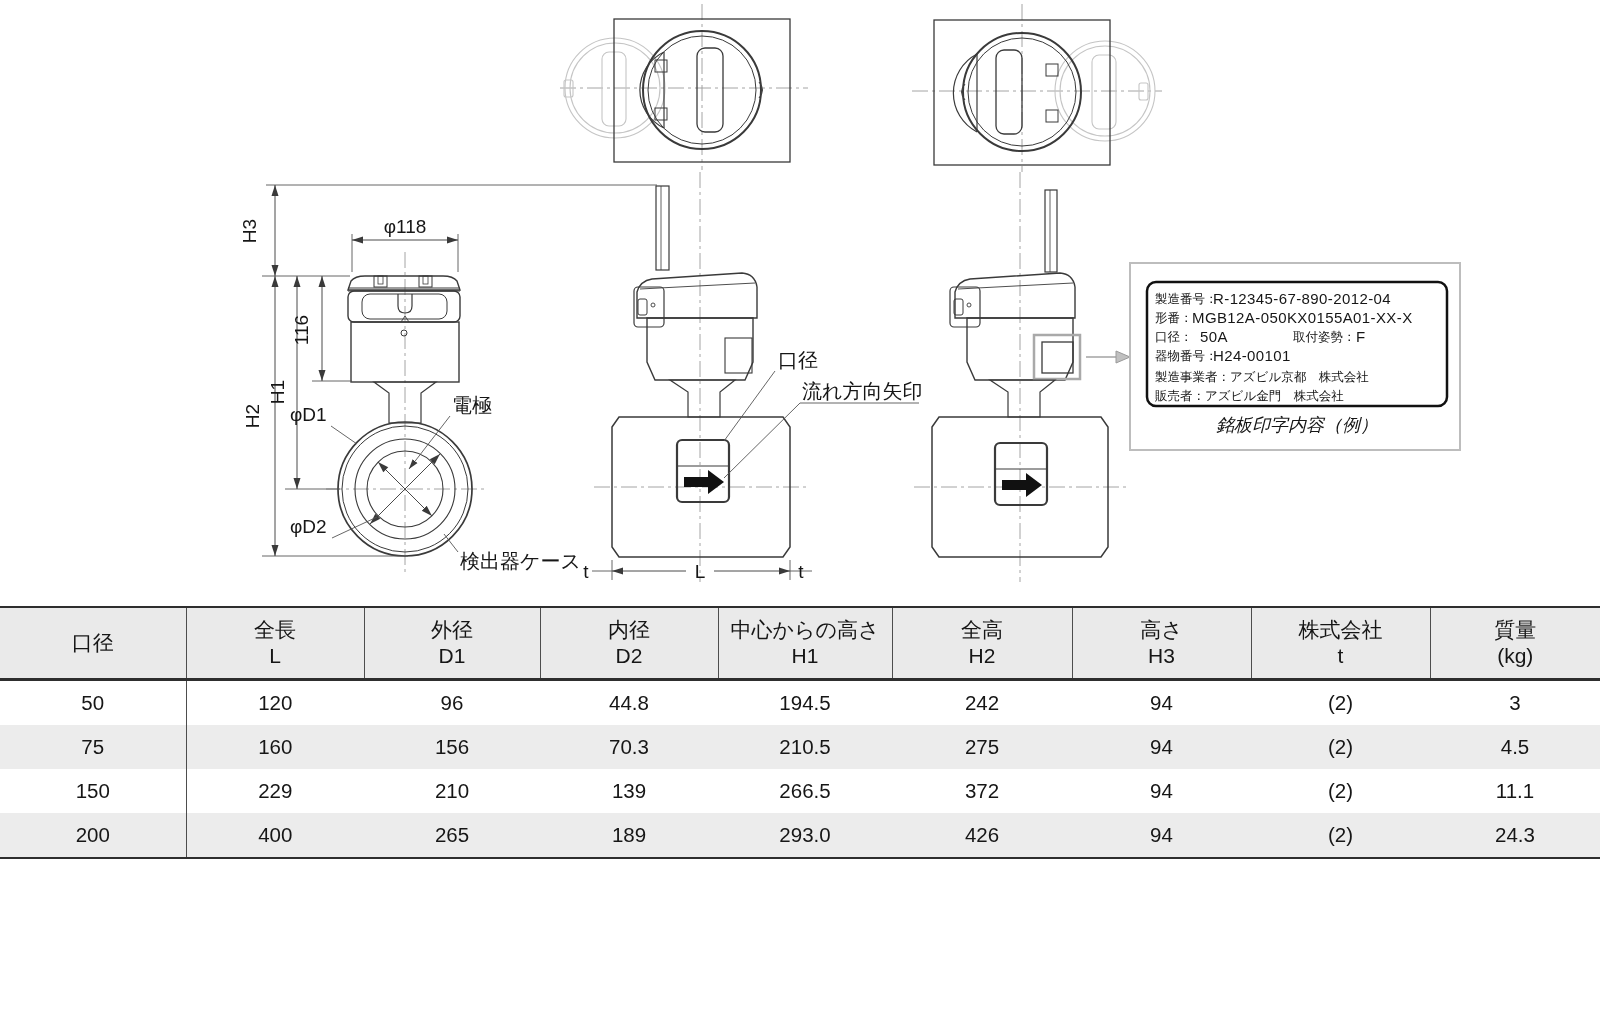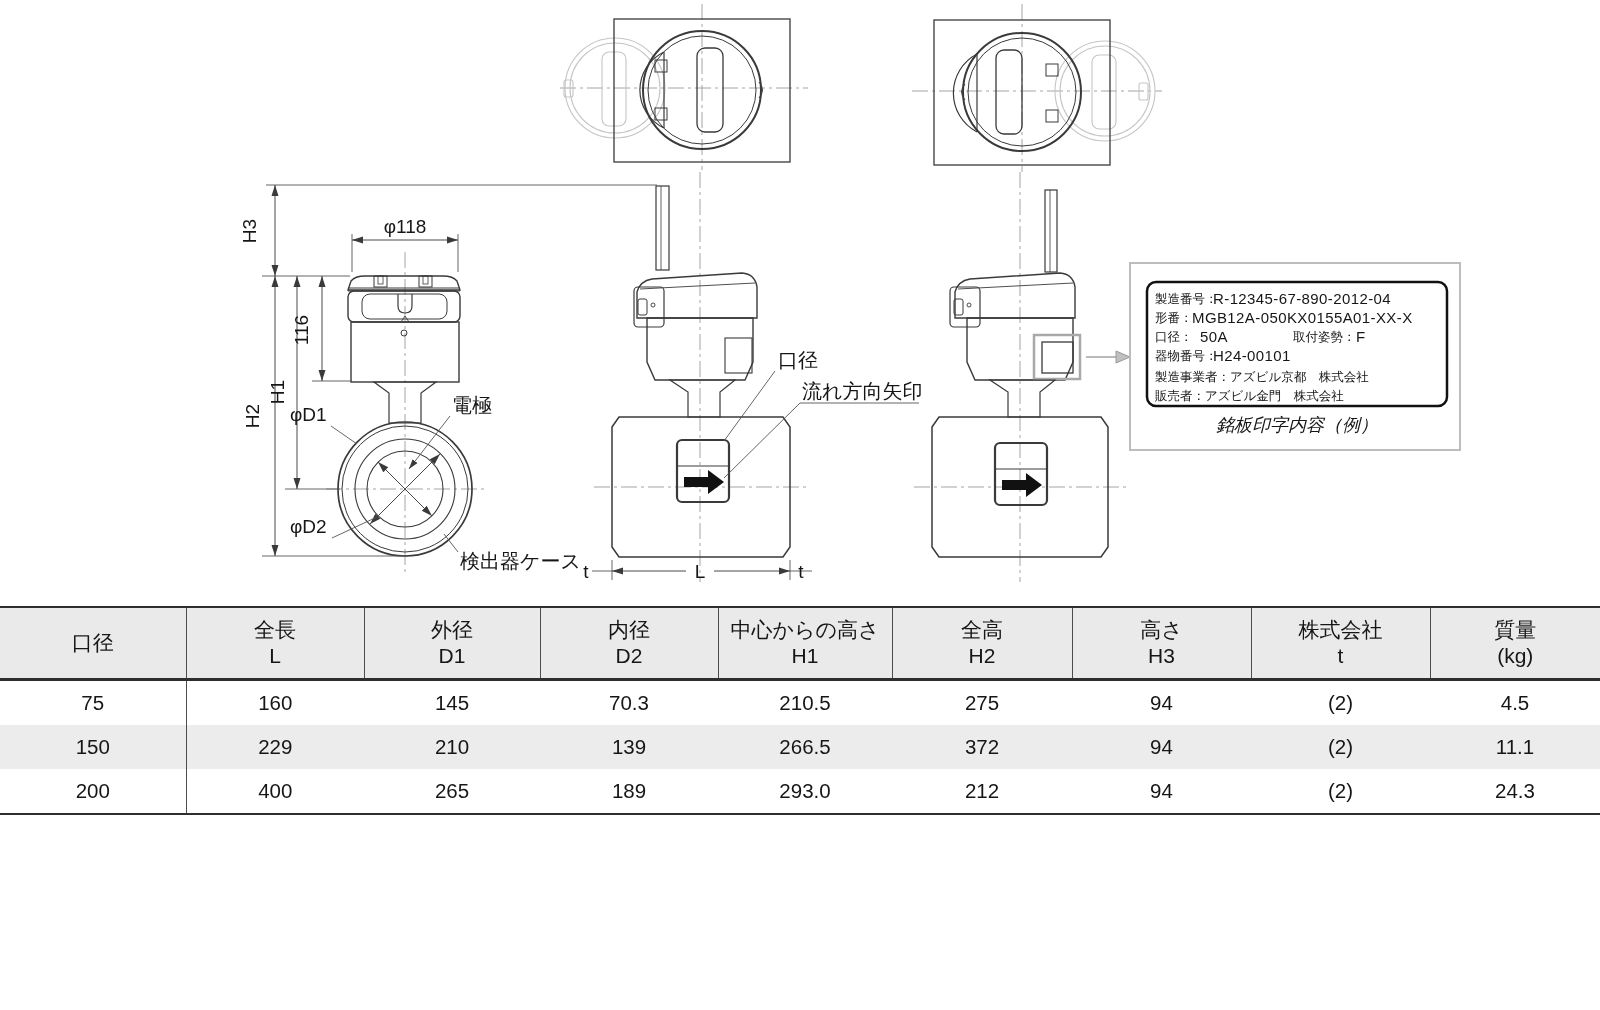--- a/index.html
+++ b/index.html
@@ -267,23 +267,34 @@
             <div class="hs">t</div>
           </th>
         <th>
             <div class="ht">質量</div>
             <div class="hs">(kg)</div>
           </th>
       </tr>
     </thead>
     <tbody>
       <tr>
+        <td>50</td>
+          <td>120</td>
+          <td>96</td>
+          <td>44.8</td>
+          <td>194.5</td>
+          <td>242</td>
+          <td>94</td>
+          <td>(2)</td>
+          <td>3</td>
+      </tr>
+      <tr>
         <td>75</td>
           <td>160</td>
-          <td>145</td>
+          <td>156</td>
           <td>70.3</td>
           <td>210.5</td>
           <td>275</td>
           <td>94</td>
           <td>(2)</td>
           <td>4.5</td>
       </tr>
       <tr>
         <td>150</td>
           <td>229</td>
@@ -294,20 +305,20 @@
           <td>94</td>
           <td>(2)</td>
           <td>11.1</td>
       </tr>
       <tr>
         <td>200</td>
           <td>400</td>
           <td>265</td>
           <td>189</td>
           <td>293.0</td>
-          <td>212</td>
+          <td>426</td>
           <td>94</td>
           <td>(2)</td>
           <td>24.3</td>
       </tr>
     </tbody>
   </table>
 </div>
 
 </body></html>

